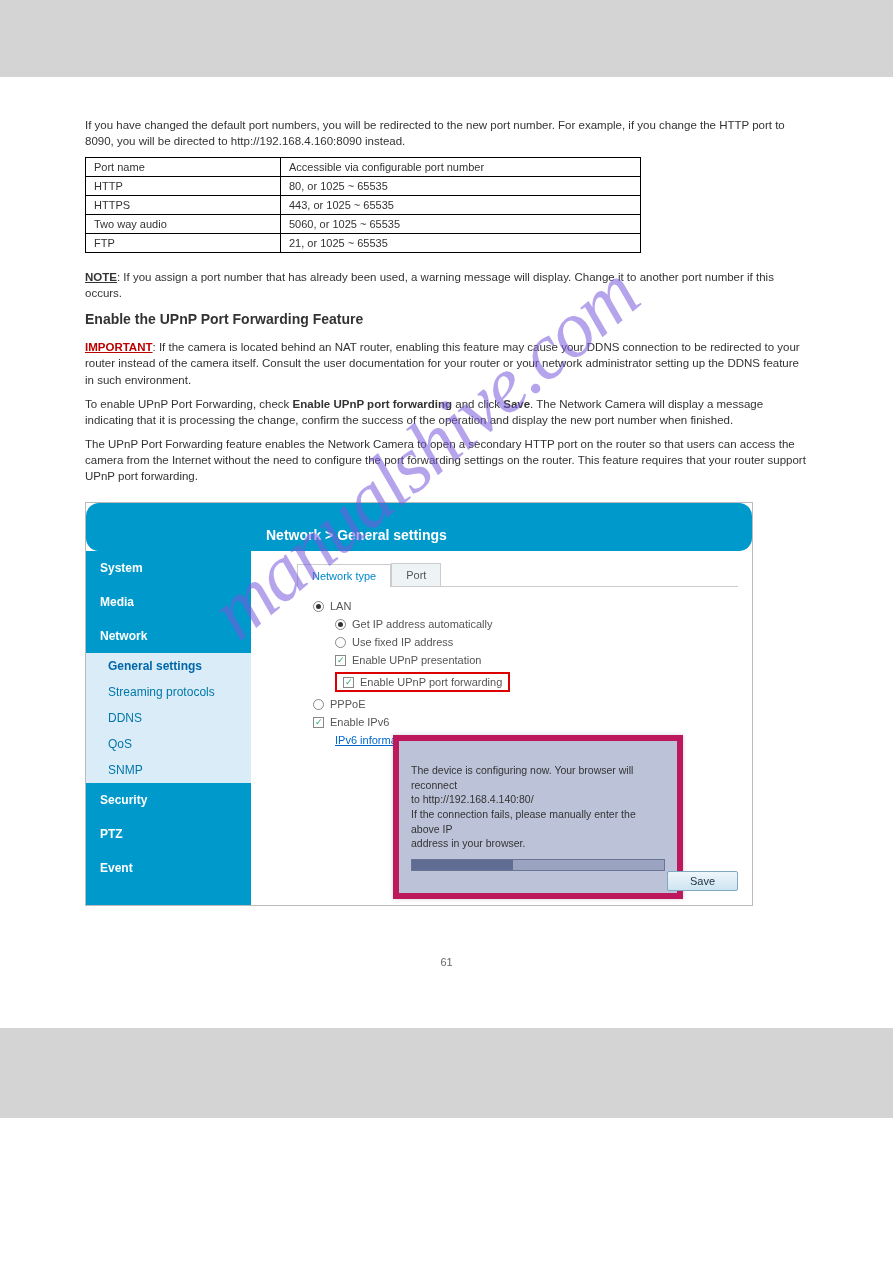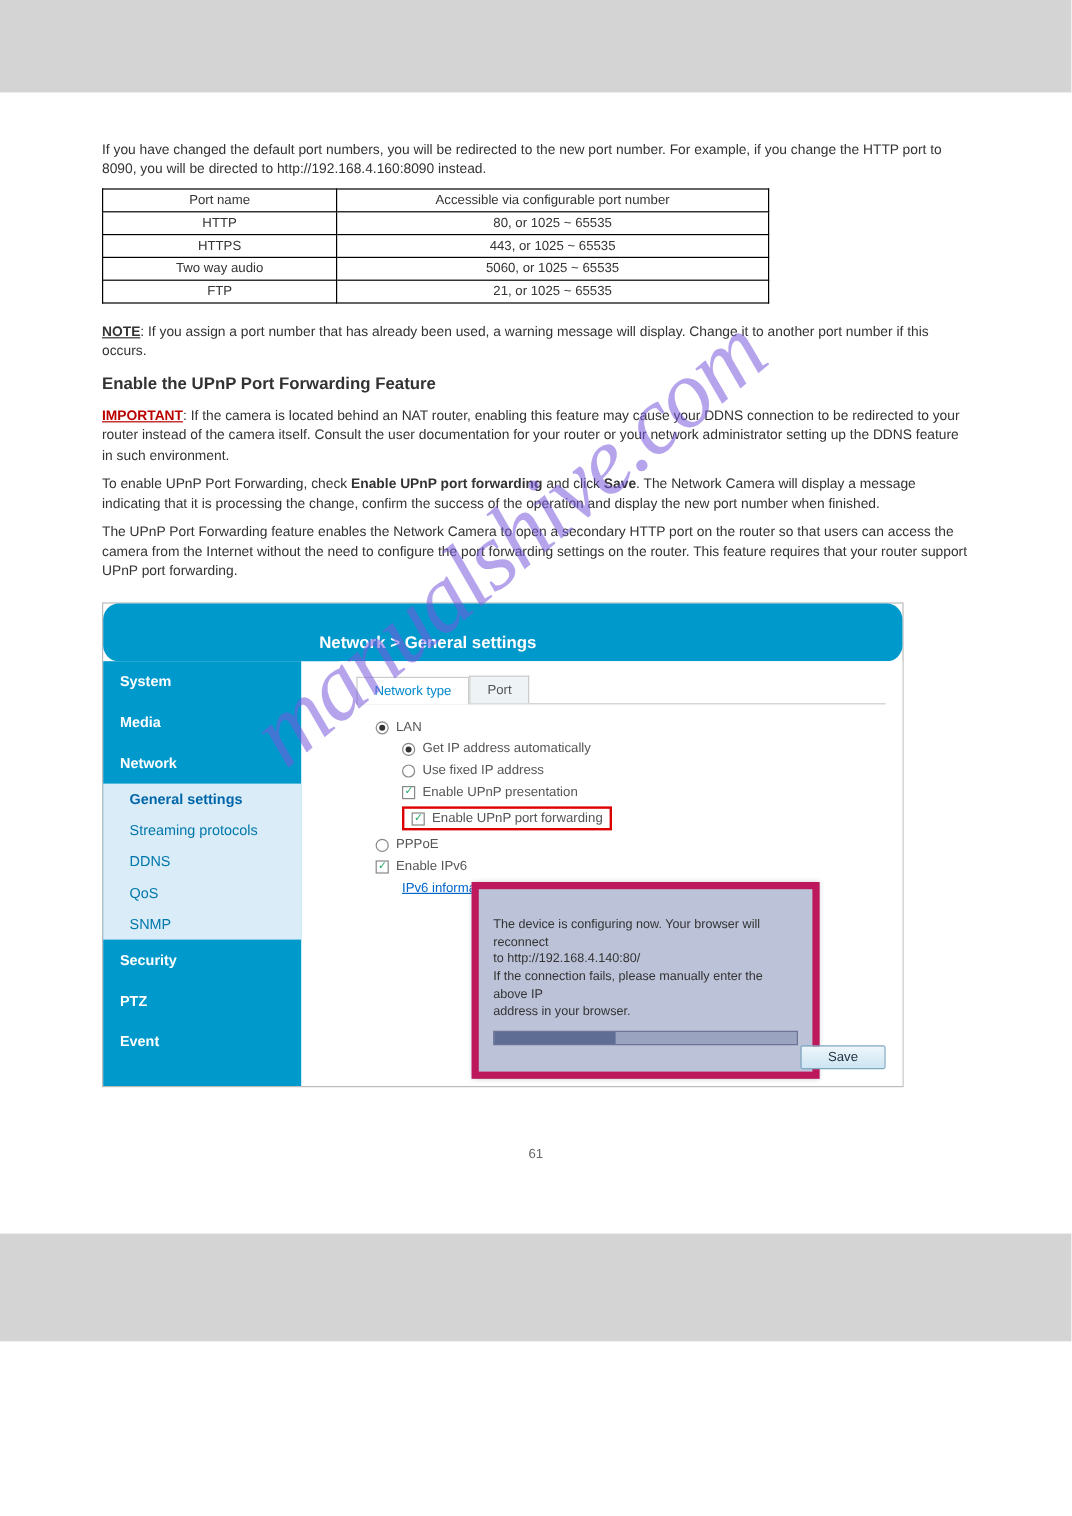--- a/index.html
+++ b/index.html
@@ -5,21 +5,21 @@
   * { box-sizing: border-box; margin: 0; padding: 0; }
   body { font-family: Arial, Helvetica, sans-serif; font-size: 12px; color: #333; background: #fff; width: 893px; }
   .top-bar { height: 77px; background: #d4d4d4; }
   .page { padding: 40px 85px 60px 85px; position: relative; }
   .watermark { position: absolute; left: 160px; top: 330px; font-size: 80px; font-style: italic; color: rgba(120,90,220,0.55); transform: rotate(-40deg); transform-origin: center; font-family: Georgia, serif; letter-spacing: -2px; pointer-events:none; z-index: 50; }
   .section-title { font-size: 14px; font-weight: bold; margin: 10px 0 12px 0; }
   p.body { font-size: 11.5px; margin-bottom: 8px; line-height: 1.4; }
   p.note { margin-top: 12px; }
   .import { color: #b00; font-weight: bold; }
   table.port-table { border-collapse: collapse; margin: 6px 0 16px 0; }
-  table.port-table td { border: 1px solid #000; padding: 3px 8px; font-size: 11px; text-align: center; }
+  table.port-table td { border: 1px solid #000; padding: 3px 8px; font-size: 11px; }
   table.port-table td:first-child { width: 195px; }
   table.port-table td:last-child { width: 360px; }
   .under { text-decoration: underline; text-align: center; }
   .bold { font-weight: bold; }
 
   
   .shot { width: 668px; margin: 18px 0 0 0; border: 1px solid #bbb; background: #fff; position:relative; z-index:1; }
   .shot-header { background: #0099cc; color: #fff; padding: 24px 14px 8px 180px; font-size: 14px; font-weight: bold; position: relative; border-radius: 13px; }
   .shot-body { display: flex; gap: 32px; }
   .sidebar { width: 165px; background: #0099cc; color: #fff; font-size: 12px; padding-bottom: 20px; }

